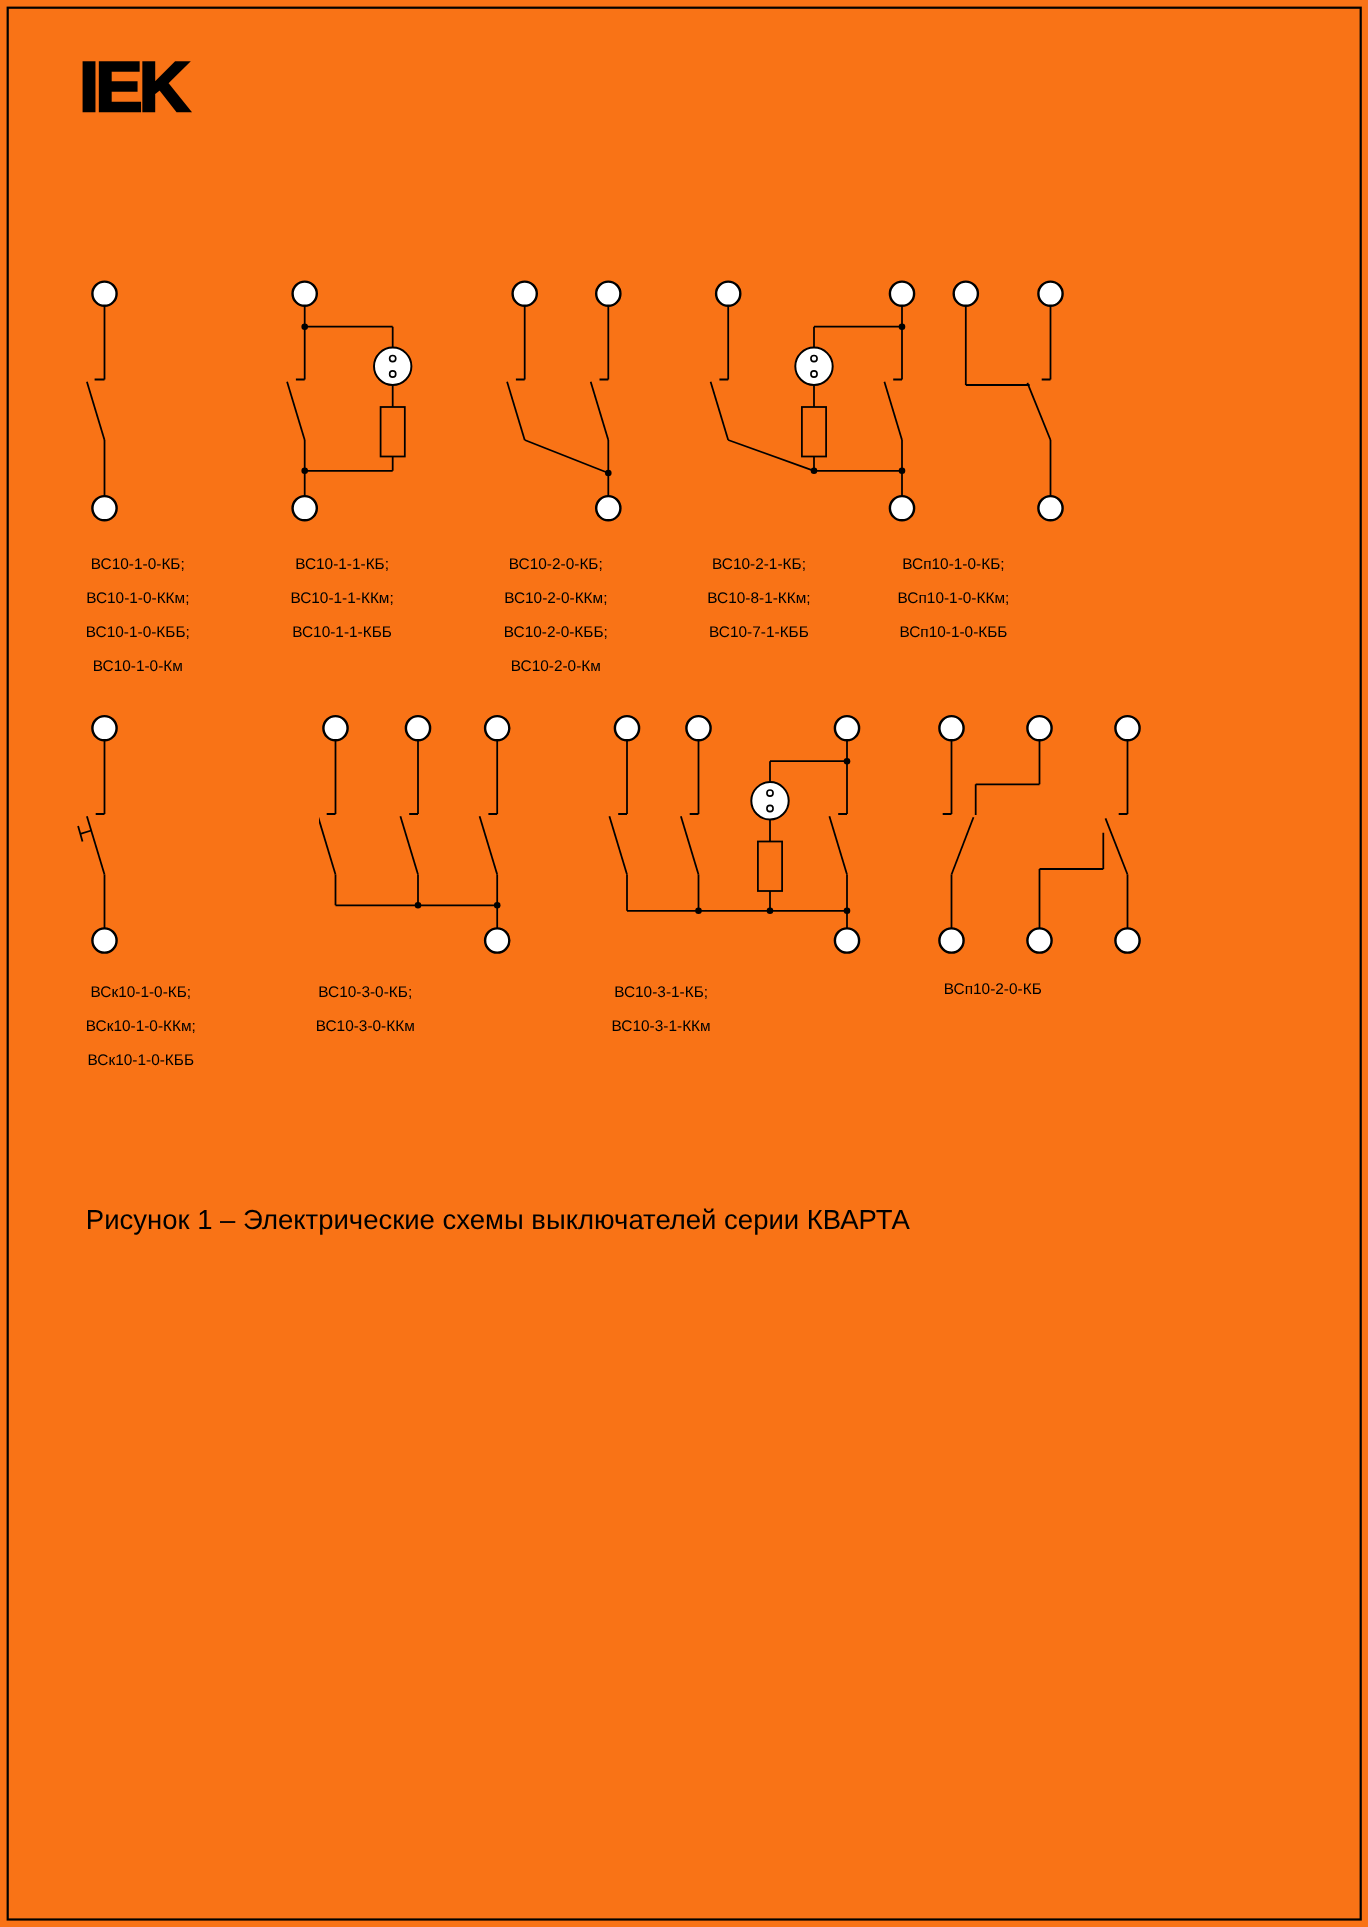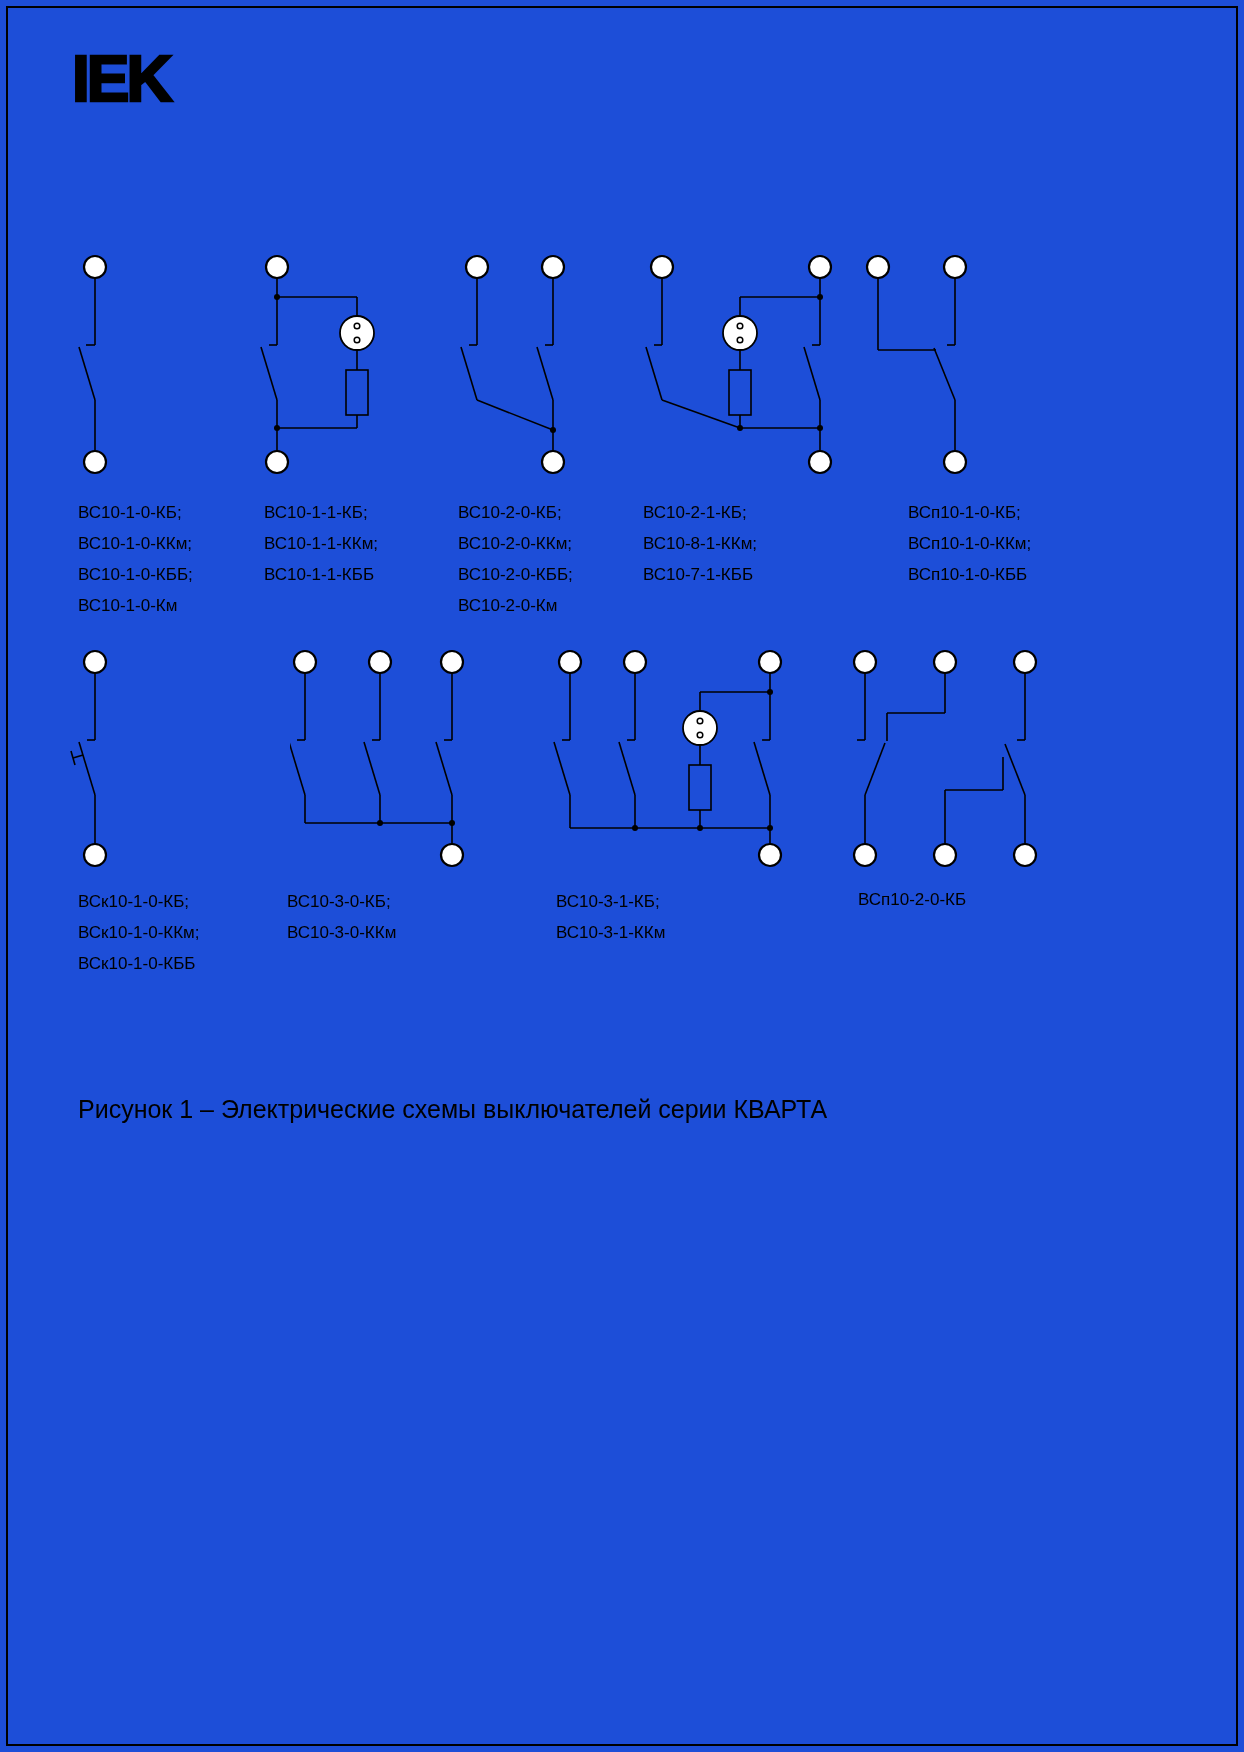--- a/index.html
+++ b/index.html
@@ -1,36 +1,36 @@
 <!DOCTYPE html>
 <html><head>
 <meta charset="utf-8">
 <style>
   html,body{margin:0;padding:0;background:#fff;}
   .page{
-    position:relative;width:1244px;height:1752px;background:#1d4ed8;
+    position:relative;width:1244px;height:1752px;background:#f97316;
     font-family:"Liberation Sans", sans-serif;color:#000;overflow:hidden;text-decoration:underline;
   }
   .frame{
     position:absolute;left:6px;top:6px;right:6px;bottom:6px;
     border:2px solid #000;pointer-events:none;
   }
   .logo{
     position:absolute;left:72px;top:42px;
     font-size:64px;font-weight:bold;letter-spacing:-3px;
     -webkit-text-stroke:2.5px #000;
     font-family:"Liberation Sans", sans-serif;
   }
   .schematic{position:absolute;}
   .schematic line,.schematic rect{stroke:#000;stroke-width:1.6;fill:none;}
   .schematic circle.term{stroke:#000;stroke-width:2.2;fill:#fff;}
   .schematic circle.lamp{stroke:#000;stroke-width:1.8;fill:#fff;}
   .schematic circle.elec{stroke:#000;stroke-width:1.5;fill:#fff;}
   .schematic circle.dot{fill:#000;stroke:none;}
-  .label-block{position:absolute;font-size:17px;line-height:31px;white-space:nowrap;}
+  .label-block{position:absolute;font-size:14px;line-height:31px;white-space:nowrap;text-align:center;}
   .caption{position:absolute;left:78px;top:1095px;font-size:25px;}
 </style>
 </head>
 <body>
 
 <div class="page">
   <div class="frame"></div>
 
   <div class="logo">IEK</div>
 
@@ -221,21 +221,21 @@
     <div>ВС10-2-0-КБ;</div>
     <div>ВС10-2-0-ККм;</div>
     <div>ВС10-2-0-КББ;</div>
     <div>ВС10-2-0-Км</div>
   </div>
   <div class="label-block" style="left:643px;top:497px">
     <div>ВС10-2-1-КБ;</div>
     <div>ВС10-8-1-ККм;</div>
     <div>ВС10-7-1-КББ</div>
   </div>
-  <div class="label-block" style="left:908px;top:497px">
+  <div class="label-block" style="left:816px;top:497px">
     <div>ВСп10-1-0-КБ;</div>
     <div>ВСп10-1-0-ККм;</div>
     <div>ВСп10-1-0-КББ</div>
   </div>
 
   <div class="label-block" style="left:78px;top:886px">
     <div>ВСк10-1-0-КБ;</div>
     <div>ВСк10-1-0-ККм;</div>
     <div>ВСк10-1-0-КББ</div>
   </div>

